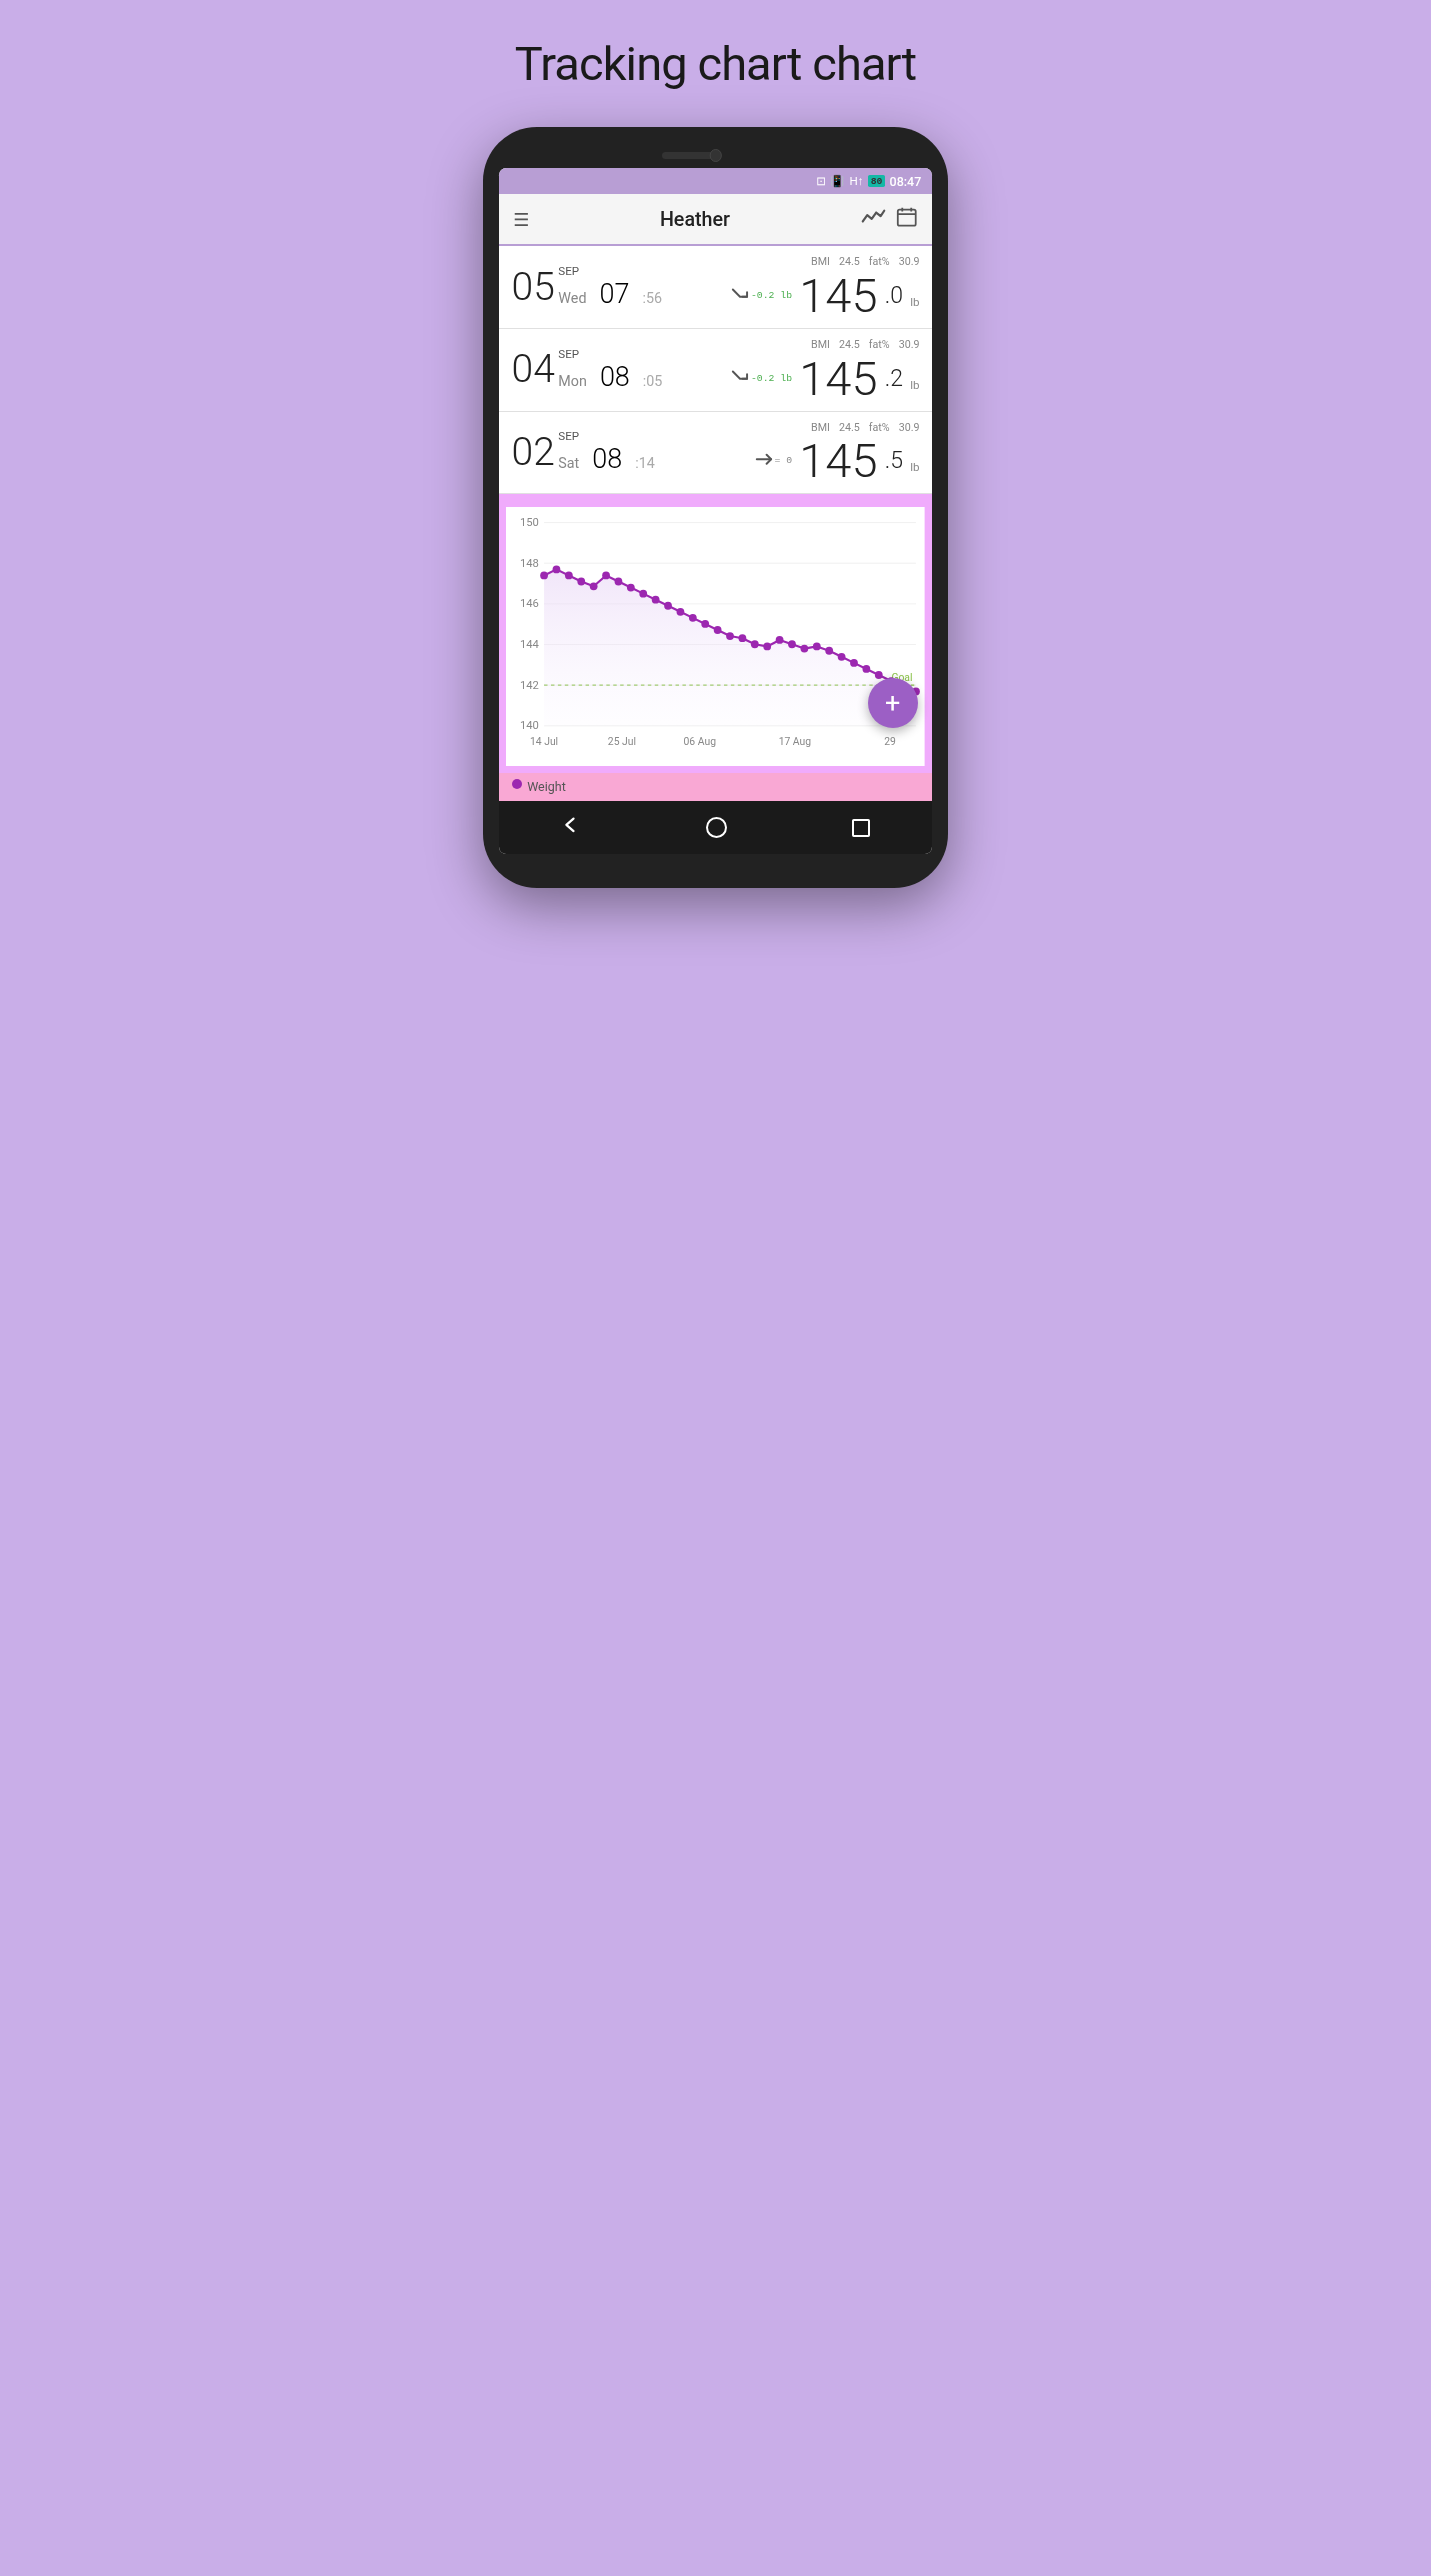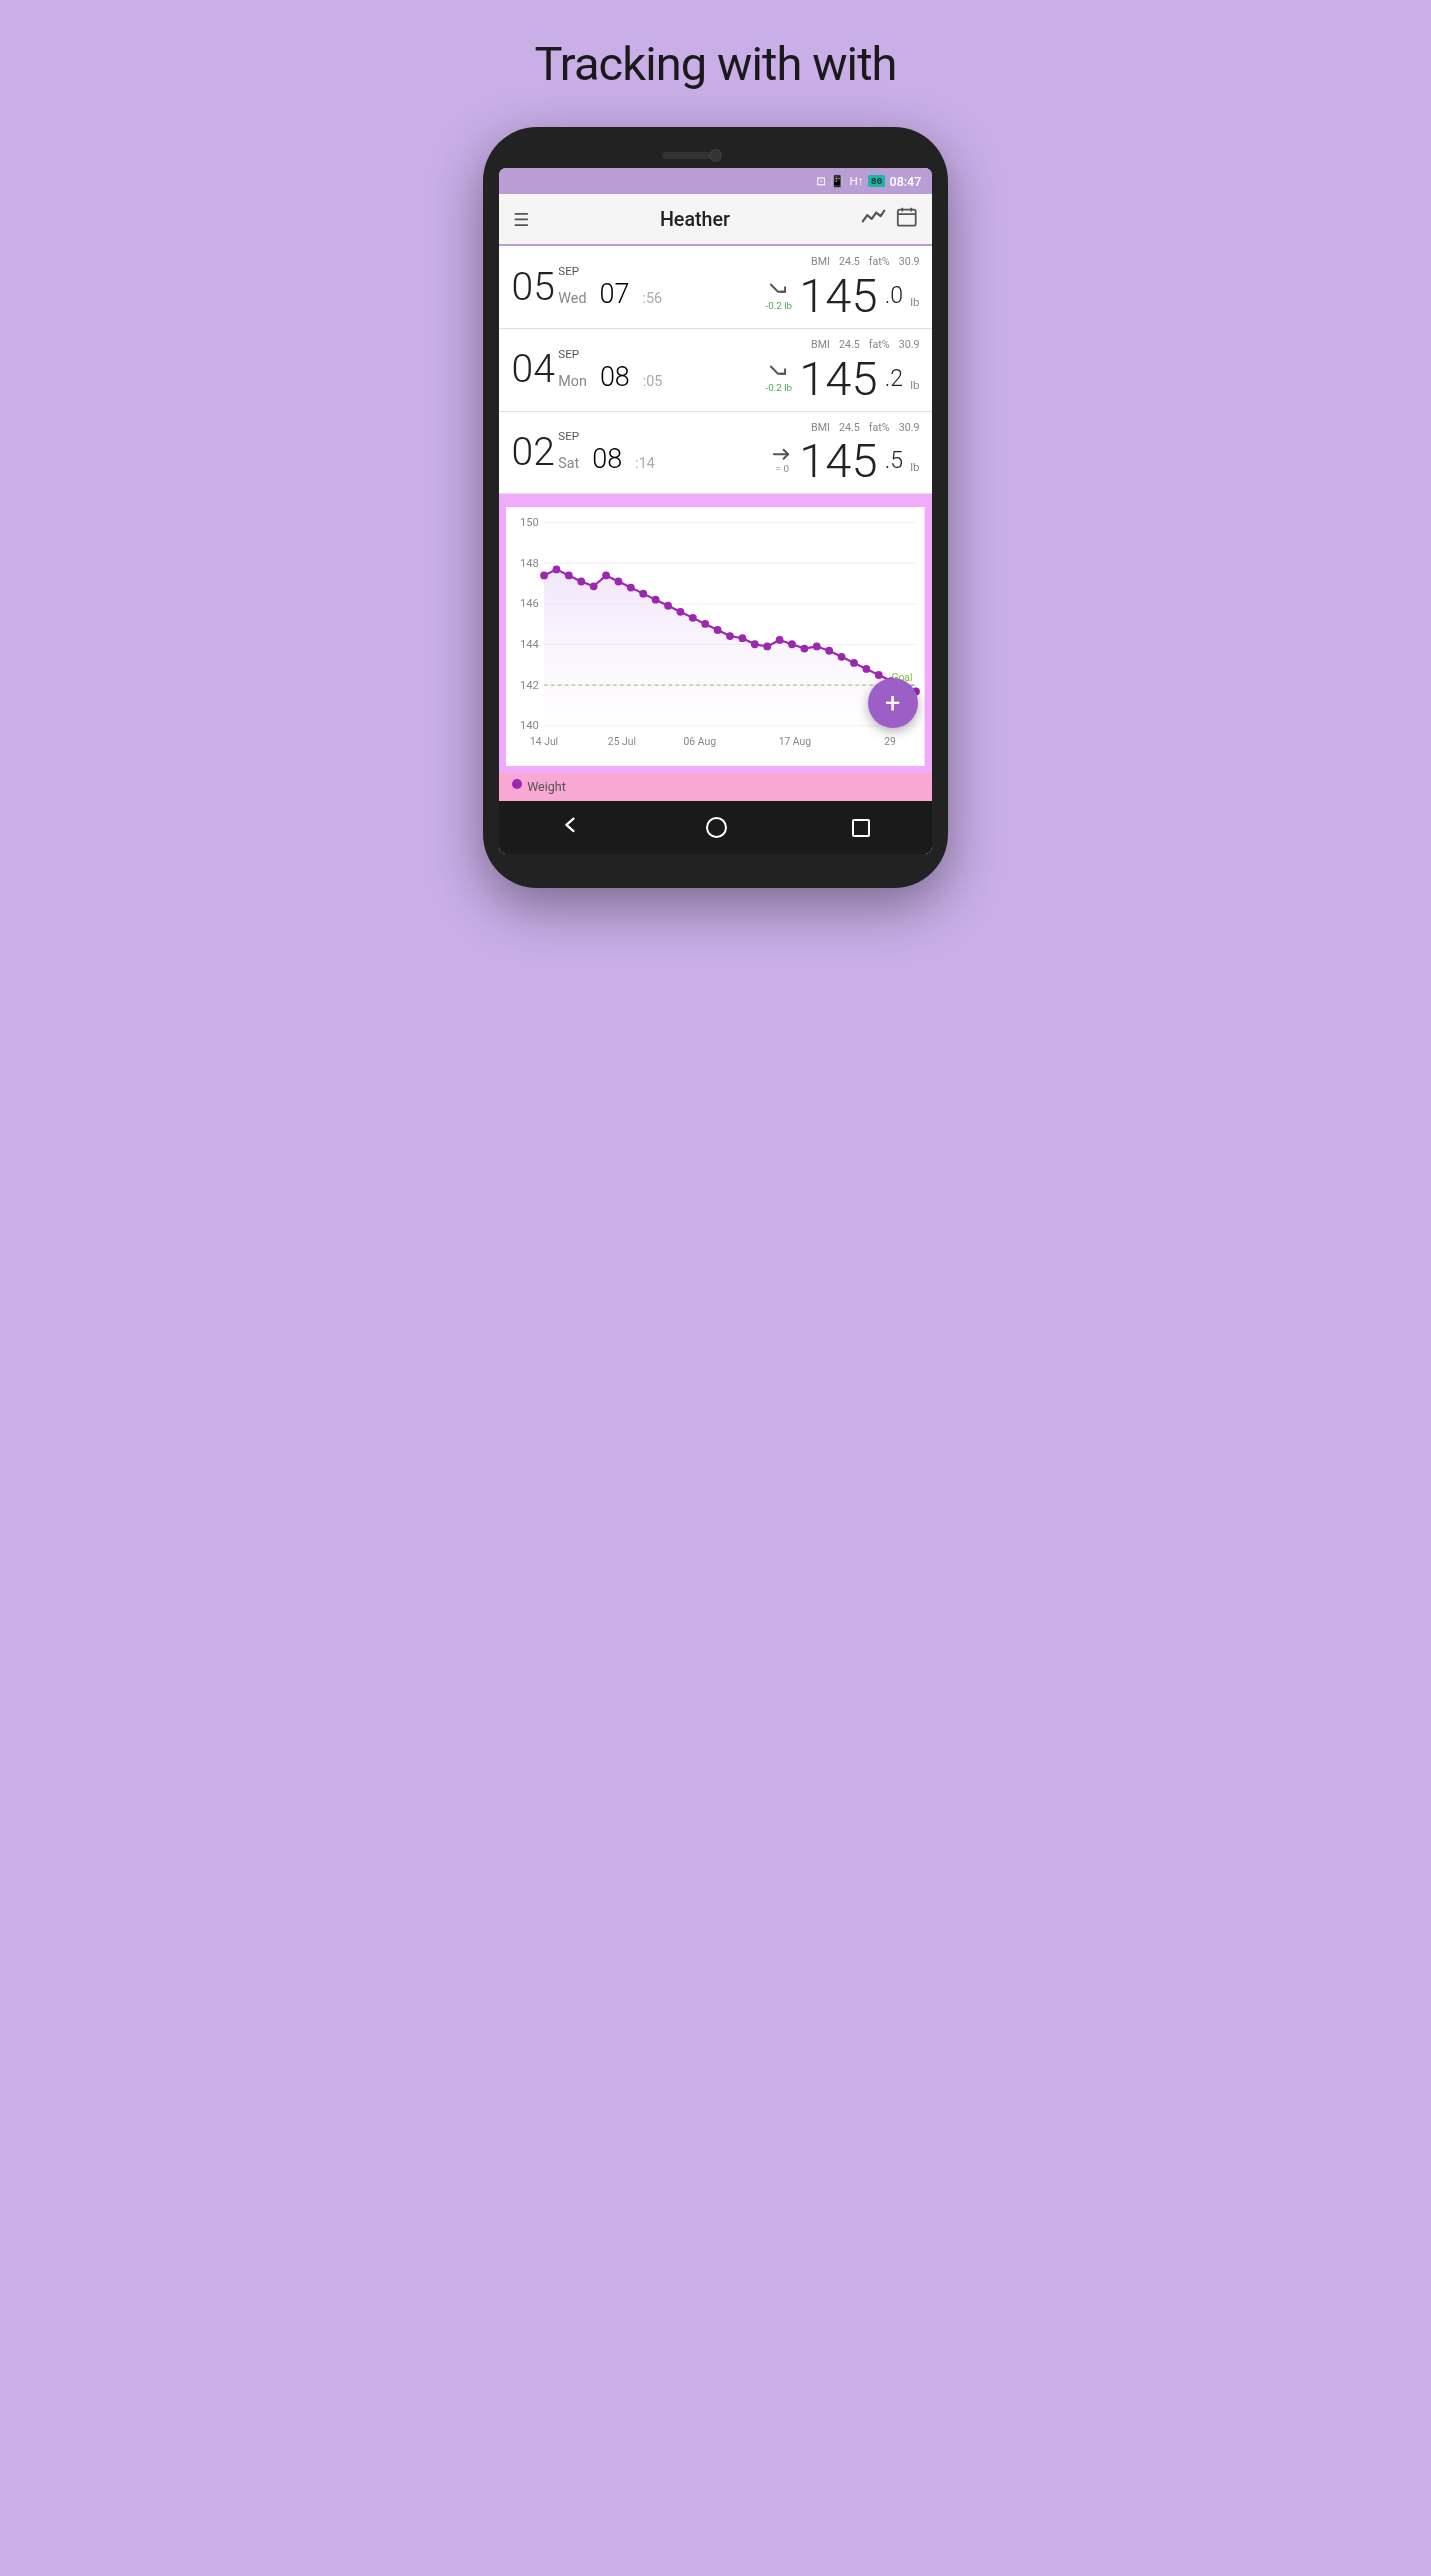--- a/index.html
+++ b/index.html
@@ -179,23 +179,24 @@
       margin-bottom: 3.6px;
     }
     .entry-meta span { font-size: 10.7px; }
     .entry-weight-row {
       display: flex;
       align-items: center;
       gap: 7.2px;
     }
     .entry-delta {
       display: flex;
-      flex-direction: column;
+      flex-direction: row;
       align-items: center;
       font-size: 9.8px;
+      font-family: Liberation Mono, monospace;
     }
     .delta-icon {
       font-size: 14.3px;
       color: #555;
     }
     .delta-text {
       font-size: 9.8px;
       color: #4caf50;
     }
     .delta-text-zero {
@@ -286,21 +287,21 @@
       border: 2.2px solid white;
       border-radius: 1.8px;
     }
     .phone-bottom {
       height: 12.5px;
     }
   </style>
 </head>
 <body>
 
-<h1 class="page-title">Tracking with with</h1>
+<h1 class="page-title">Tracking chart chart</h1>
 
 <div class="phone">
   <div class="phone-top">
     <div class="speaker"></div>
     <div class="camera"></div>
   </div>
 
   <div class="screen">
 
     <div class="status-bar">

